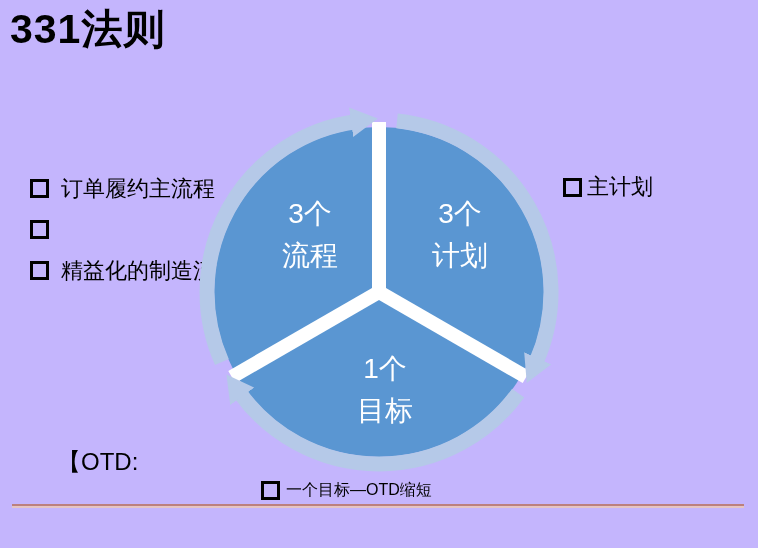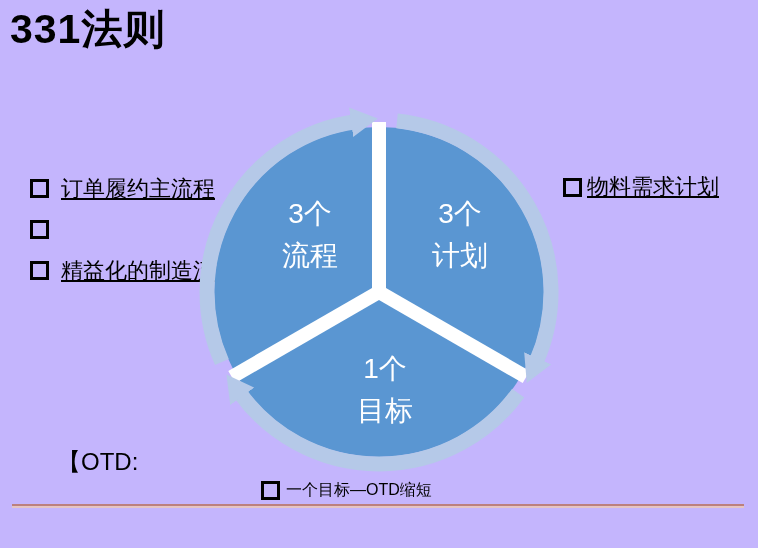--- a/index.html
+++ b/index.html
@@ -15,21 +15,21 @@
   }
   .title {
     position: absolute;
     left: 10px;
     top: 2px;
     font-size: 41px;
     font-weight: bold;
     letter-spacing: 1px;
     white-space: nowrap;
   }
-  .bullet-list { position: absolute; text-decoration: underline; }
+  .bullet-list { position: absolute; }
   .bullet-list.left  { left: 30px;  top: 168px; }
   .bullet-list.right { left: 563px; top: 166px; }
   .bullet-item {
     display: flex;
     align-items: center;
     height: 41px;
     font-size: 22px;
     white-space: nowrap;
   }
   .bullet-list.right .bullet-item { height: 42px; }
@@ -99,21 +99,21 @@
     </div>
     <div class="bullet-item">
       <span class="sq"></span>
       <span>精益化的制造流程</span>
     </div>
   </div>
 
   <div class="bullet-list right">
     <div class="bullet-item">
       <span class="sq"></span>
-      <span>物料需求计划</span>
+      <span>主计划</span>
     </div>
   </div>
 
   <svg class="diagram-svg" viewBox="0 0 380 400">
     <defs>
       <marker id="arrowhead" markerUnits="strokeWidth" markerWidth="1.8" markerHeight="2" viewBox="0 0 10 11" refX="1.5" refY="5.5" orient="auto">
         <path d="M0,0 L10,5.5 L0,11 Z" fill="#B5C9E8"></path>
       </marker>
     </defs>
 

